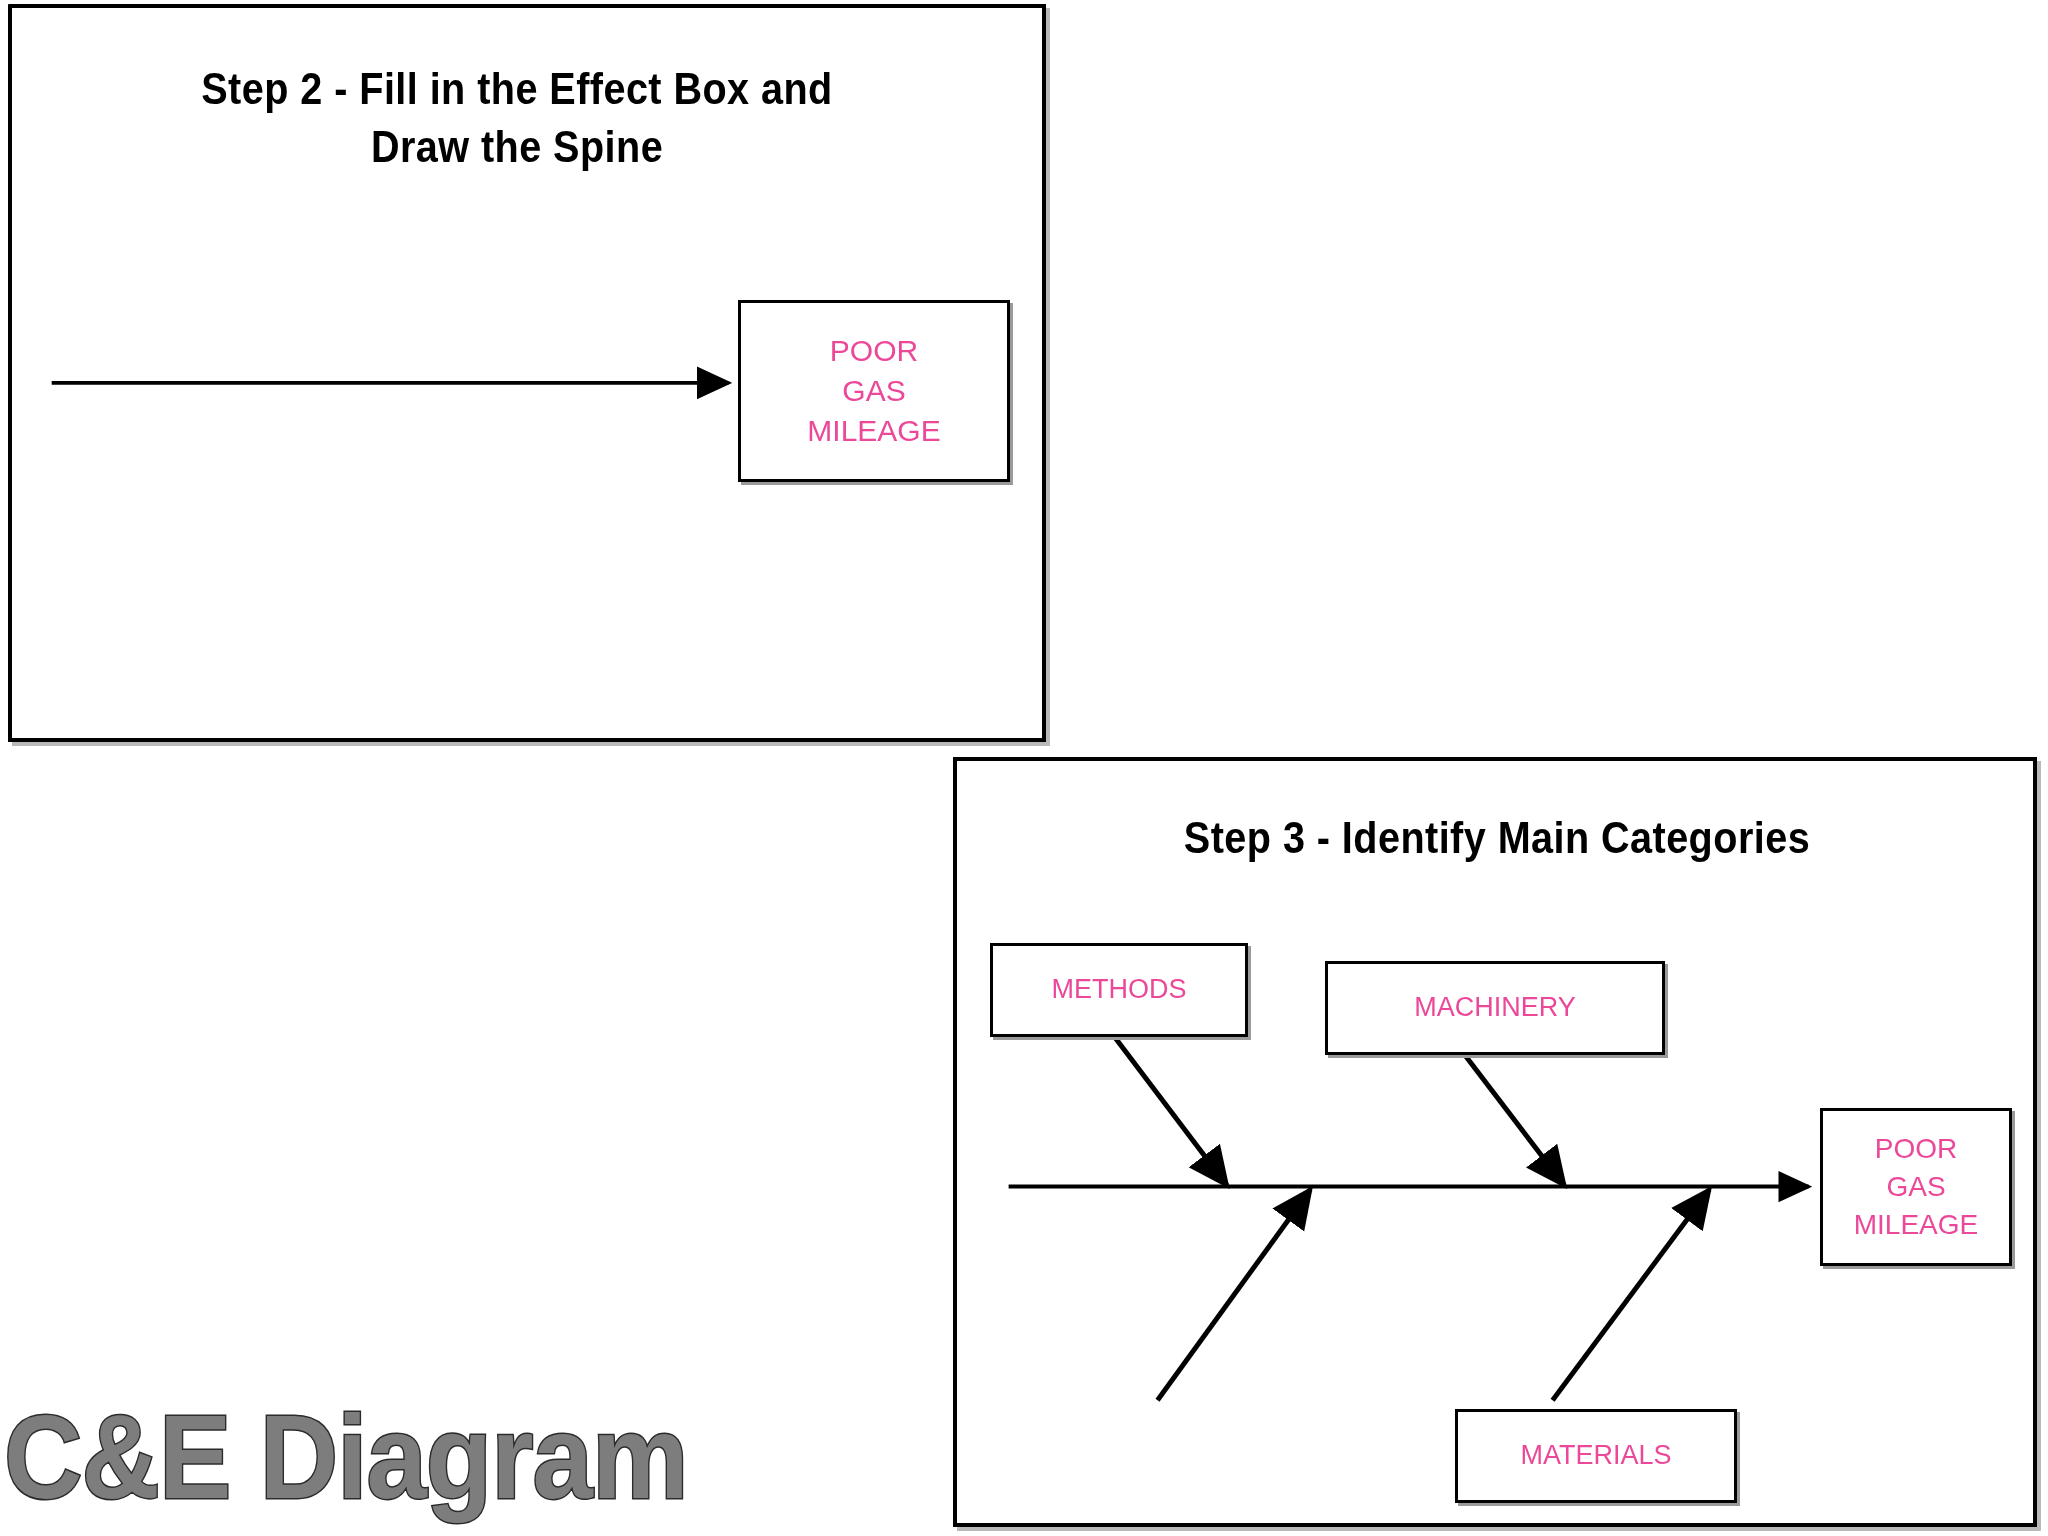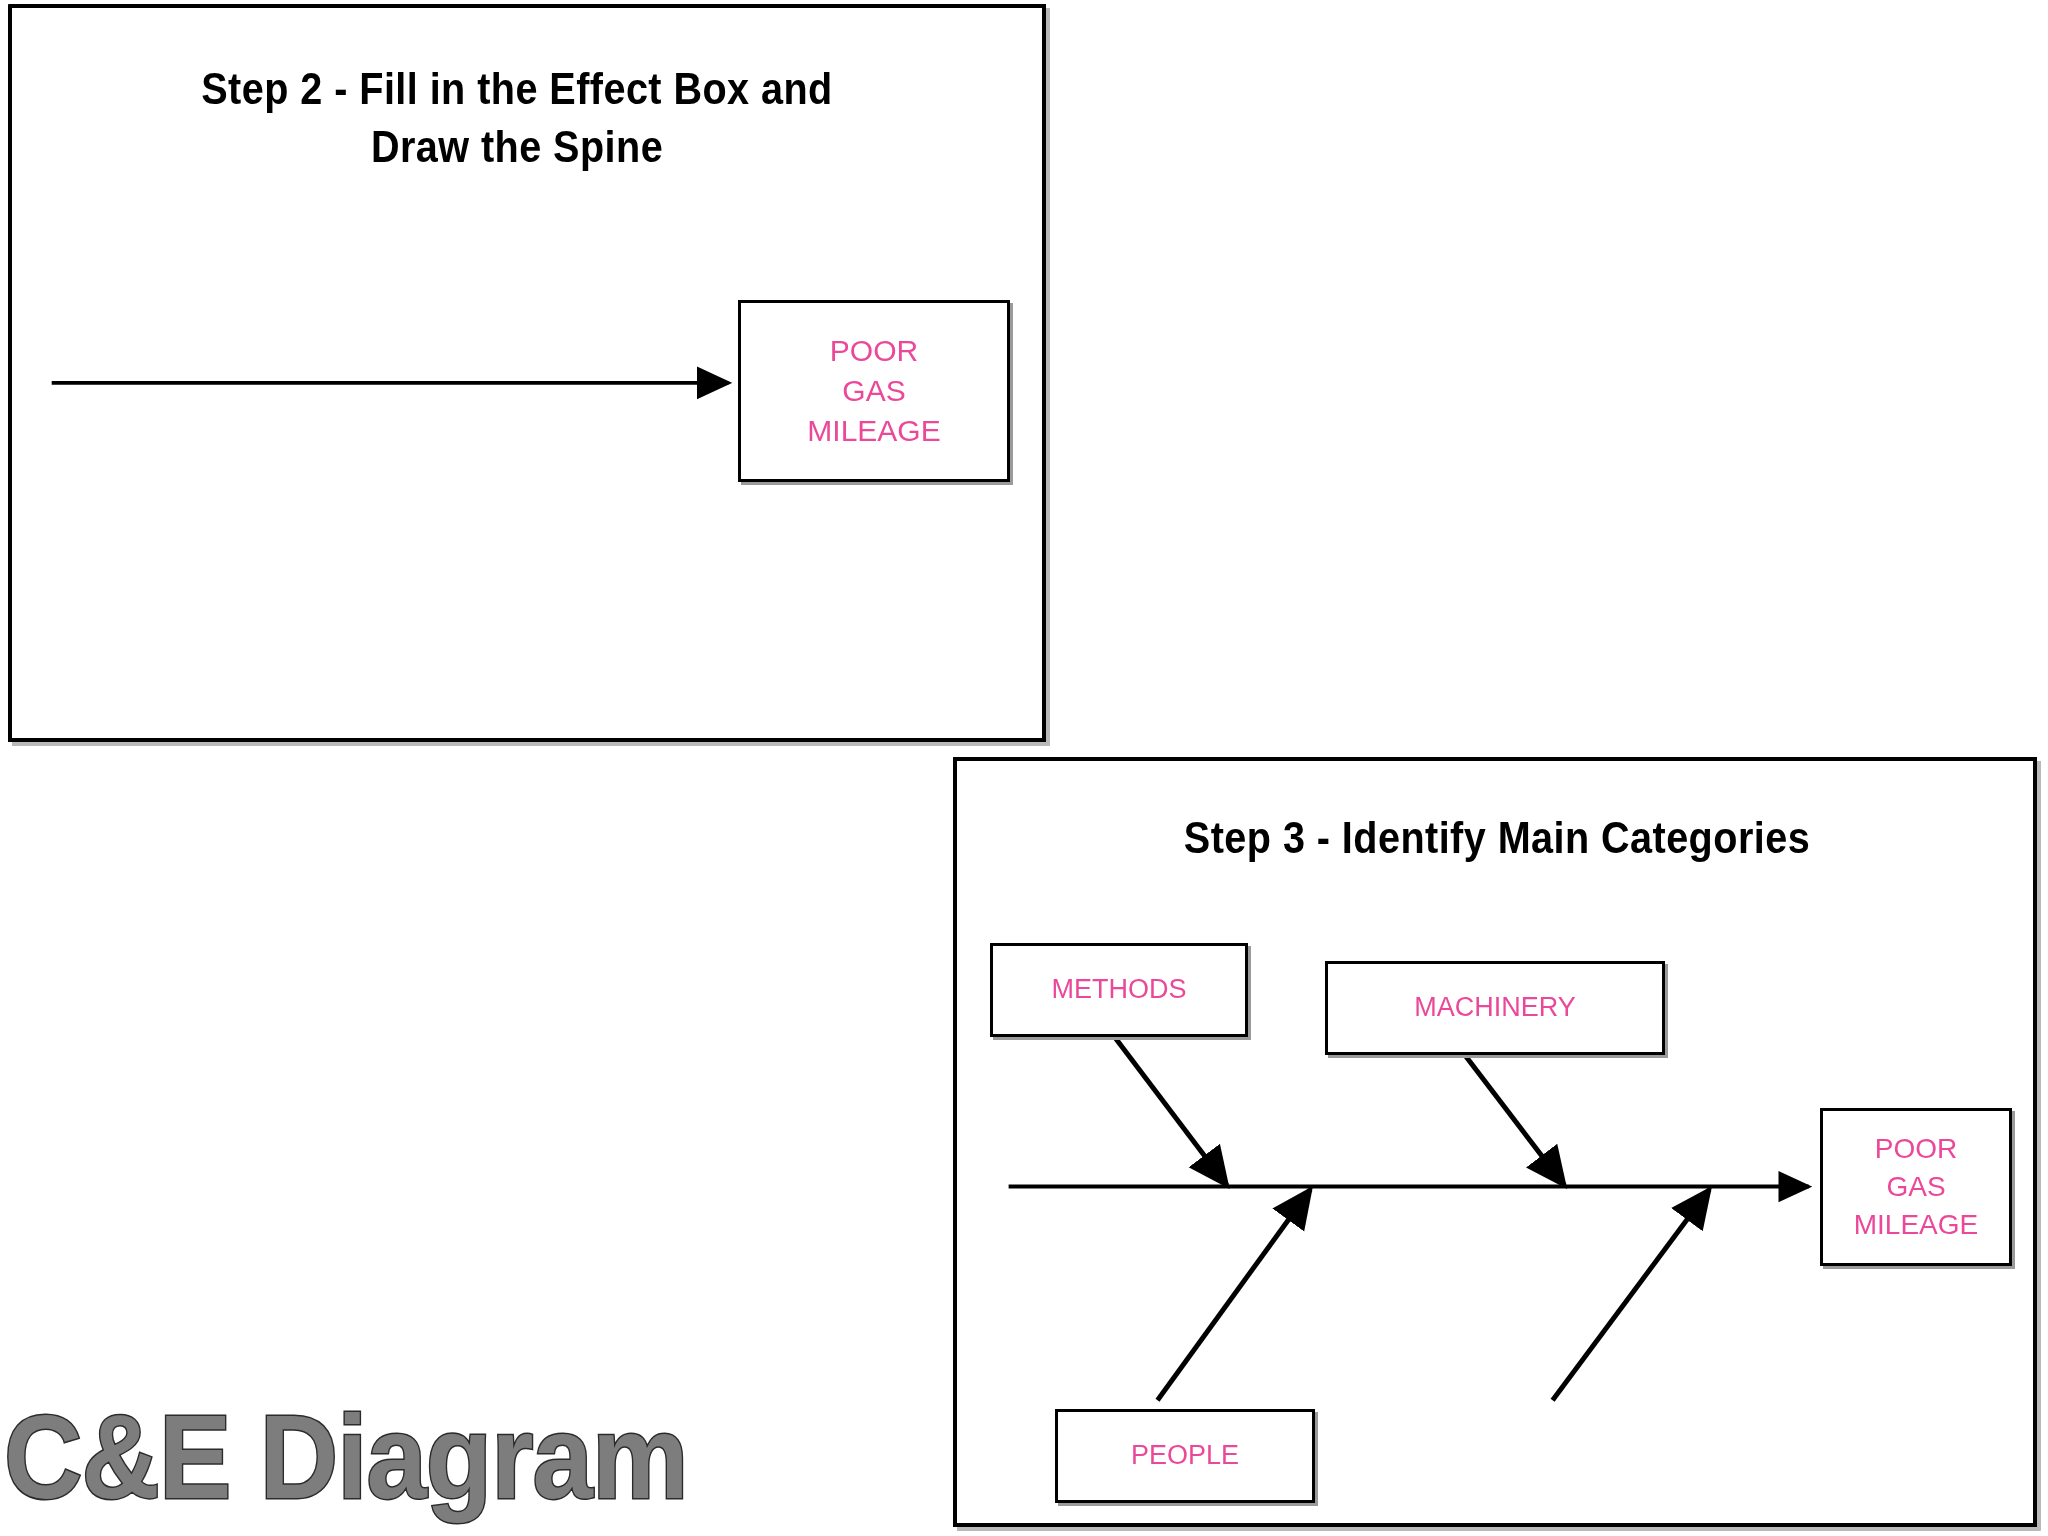--- a/index.html
+++ b/index.html
@@ -177,22 +177,22 @@
 
       <line x1="202" y1="646" x2="356" y2="433" stroke="#000000" stroke-width="5" marker-end="url(#arrowhead-s3)"></line>
 
       <line x1="600" y1="646" x2="758" y2="433" stroke="#000000" stroke-width="5" marker-end="url(#arrowhead-s3)"></line>
     </svg>
 
     <div class="nodebox" id="cat-methods">METHODS</div>
 
     <div class="nodebox" id="cat-machinery">MACHINERY</div>
 
-    <div class="nodebox" id="cat-people">PEOPLE</div>
 
+    <div class="nodebox" id="cat-materials">MATERIALS</div>
 
     <div class="nodebox" id="effect-box-step3">POOR
 GAS
 MILEAGE</div>
   </div>
 
   <div id="wordmark">C&amp;E Diagram</div>
 
 </div>
 

